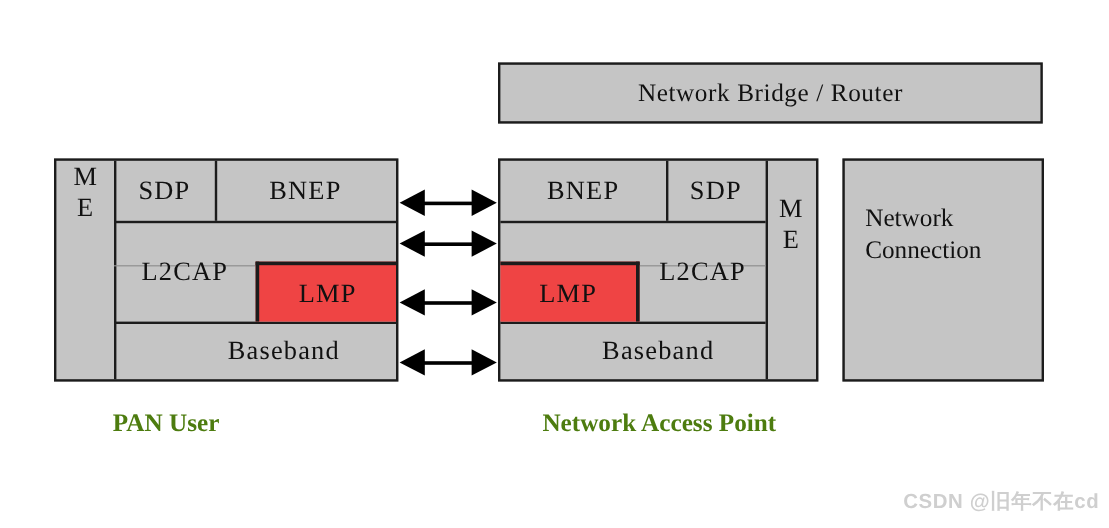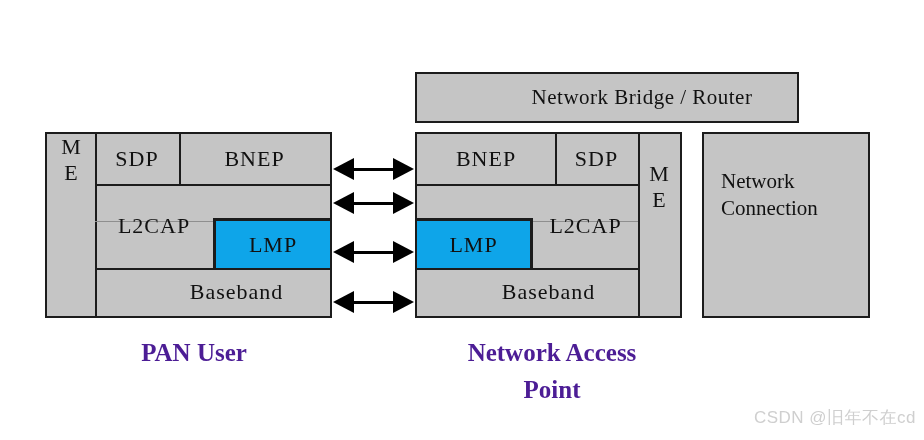--- a/index.html
+++ b/index.html
@@ -17,53 +17,54 @@
   .thinH{position:absolute;height:1px;background:#8f8f8f;}
   .lbl{
     position:absolute;display:flex;align-items:center;justify-content:center;
     font-size:22px;letter-spacing:1px;white-space:nowrap;border-radius:24px;
   }
   .me-lbl{
     position:absolute;display:flex;align-items:flex-start;justify-content:center;
     font-size:22px;line-height:26px;text-align:center;white-space:normal;
   }
   .lmp-box{
-    position:absolute;background:#0ea5e9;
+    position:absolute;background:#ef4444;
   }
   .caption{
-    position:absolute;font-weight:bold;font-size:25px;line-height:37px;
-    text-align:center;color:#4c1d95;
+    position:absolute;font-weight:bold;font-size:21px;line-height:37px;
+    color:#4d7c0f;
   }
   .conn-text{
     position:absolute;font-size:21px;line-height:27px;text-align:left;
   }
   .topbox-text{
     position:absolute;display:flex;align-items:center;justify-content:center;
     font-size:21px;letter-spacing:0.5px;
   }
   .arrow{position:absolute;left:333px;width:81px;height:22px;}
   .arrow .shaft{position:absolute;left:14px;right:14px;top:9.5px;height:3px;background:#000;}
   .arrow .head-l{position:absolute;left:0;top:0;width:0;height:0;
     border-top:11px solid transparent;border-bottom:11px solid transparent;border-right:21px solid #000;}
   .arrow .head-r{position:absolute;right:0;top:0;width:0;height:0;
     border-top:11px solid transparent;border-bottom:11px solid transparent;border-left:21px solid #000;}
   .watermark{
     position:absolute;right:8px;top:406px;
     font-family:"Liberation Sans","DejaVu Sans",sans-serif;
     font-size:17px;color:#cfcfcf;
     text-shadow:1px 1px 0 #ffffff;
     letter-spacing:0.5px;
+    font-weight:bold;
   }
 </style>
 </head>
 <body>
 
 <div class="canvas">
 
-  <div class="box" style="left:415px;top:72px;width:384px;height:51px;">
+  <div class="box" style="left:415px;top:52px;width:454px;height:51px;">
     <div class="topbox-text" style="left:0;top:0;width:450px;height:47px;">Network Bridge / Router</div>
   </div>
 
   <div class="stack" style="left:45px;top:132px;width:287px;height:186px;">
 
     <div class="lineV" style="left:48px;top:0;height:182px;"></div>
     <div class="lineH" style="left:48px;top:50px;width:235px;"></div>
     <div class="lineV" style="left:132px;top:0;height:50px;"></div>
     <div class="thinH" style="left:48px;top:87px;width:118px;"></div>
     <div class="lineH" style="left:48px;top:134px;width:235px;"></div>

